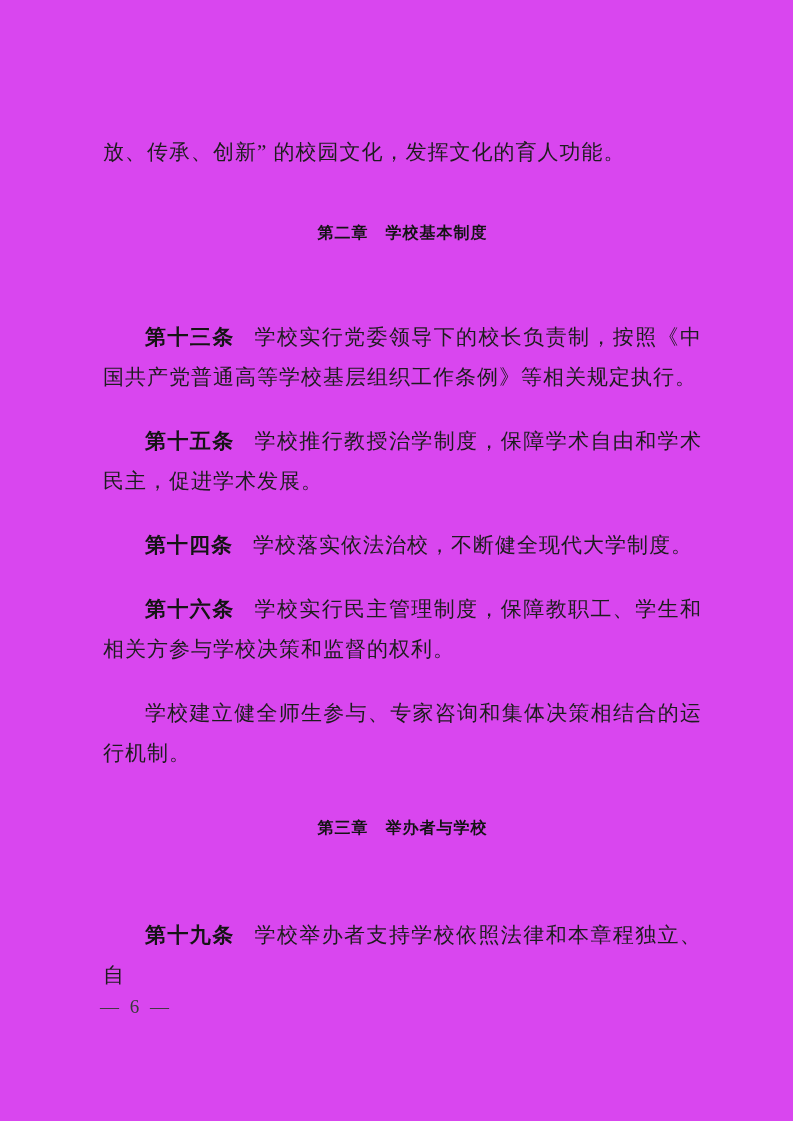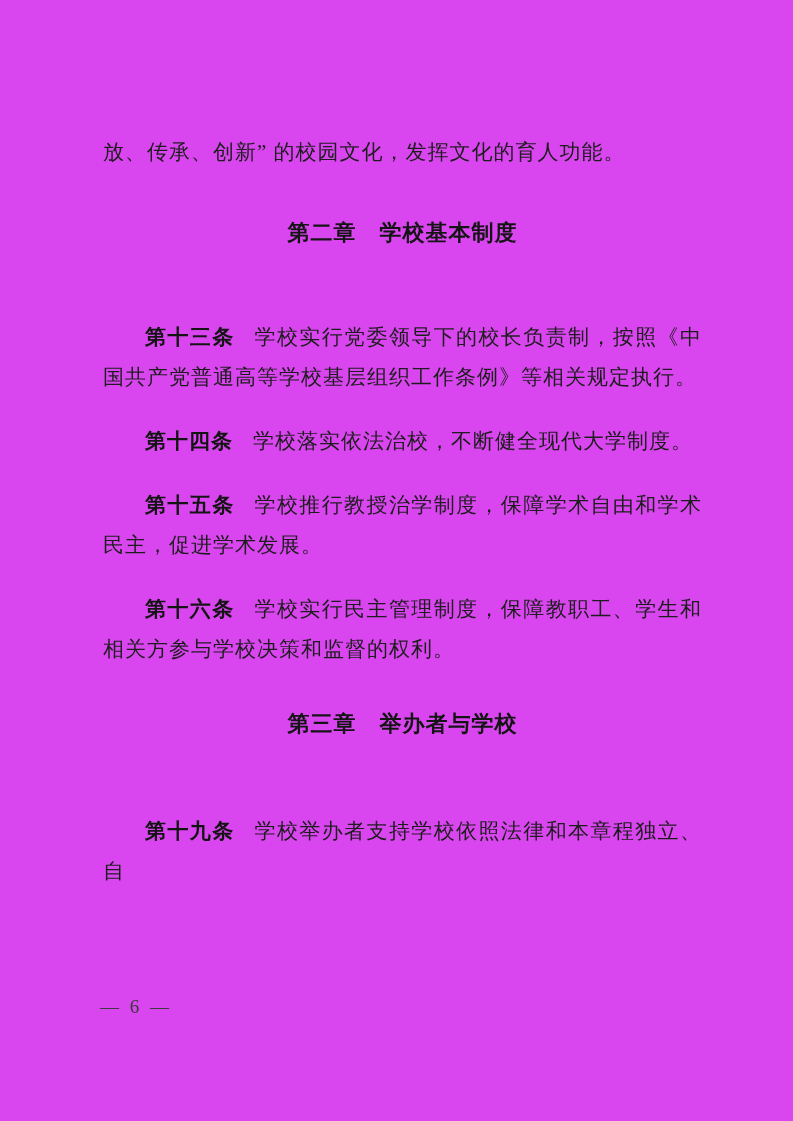--- a/index.html
+++ b/index.html
@@ -39,21 +39,21 @@
     font-weight: 700;
     margin-right: 0.95em;
     color: #141414;
   }
   .chapter-heading {
     margin: 0;
     padding: 46px 0 45px 0;
     text-align: center;
     font-family: "Liberation Sans", "DejaVu Sans", sans-serif;
     font-weight: 700;
-    font-size: 22px;
+    font-size: 16px;
     line-height: 30px;
     color: #141414;
     letter-spacing: 1px;
   }
   .chapter-heading.second {
     padding-top: 40px;
     padding-bottom: 48px;
   }
   .page-footer {
     position: absolute;
@@ -69,26 +69,27 @@
 
 <div class="sheet">
   <div class="content">
 
     <p class="para"><span>放、传承、创新” 的校园文化，发挥文化的育人功能。</span></p>
 
     <h2 class="chapter-heading">第二章　学校基本制度</h2>
 
     <p class="para indent"><span class="article-label">第十三条</span><span>学校实行党委领导下的校长负责制，按照《中国共产党普通高等学校基层组织工作条例》等相关规定执行。</span></p>
 
+    <p class="para indent"><span class="article-label">第十五条</span><span>学校推行教授治学制度，保障学术自由和学术民主，促进学术发展。</span></p>
+
     <p class="para indent"><span class="article-label">第十四条</span><span>学校落实依法治校，不断健全现代大学制度。</span></p>
-
-    <p class="para indent"><span class="article-label">第十五条</span><span>学校推行教授治学制度，保障学术自由和学术民主，促进学术发展。</span></p>
 
     <p class="para indent"><span class="article-label">第十六条</span><span>学校实行民主管理制度，保障教职工、学生和相关方参与学校决策和监督的权利。</span></p>
 
+    <p class="para indent"><span>学校建立健全师生参与、专家咨询和集体决策相结合的运行机制。</span></p>
 
 
 
     <h2 class="chapter-heading second">第三章　举办者与学校</h2>
 
     <p class="para indent"><span class="article-label">第十九条</span><span>学校举办者支持学校依照法律和本章程独立、自</span></p>
 
   </div>
 
   <div class="page-footer">— 6 —</div>

